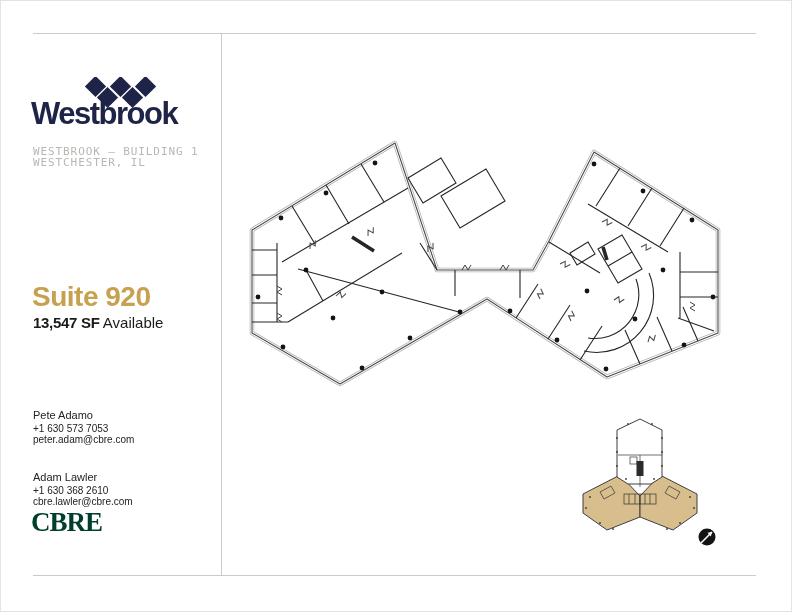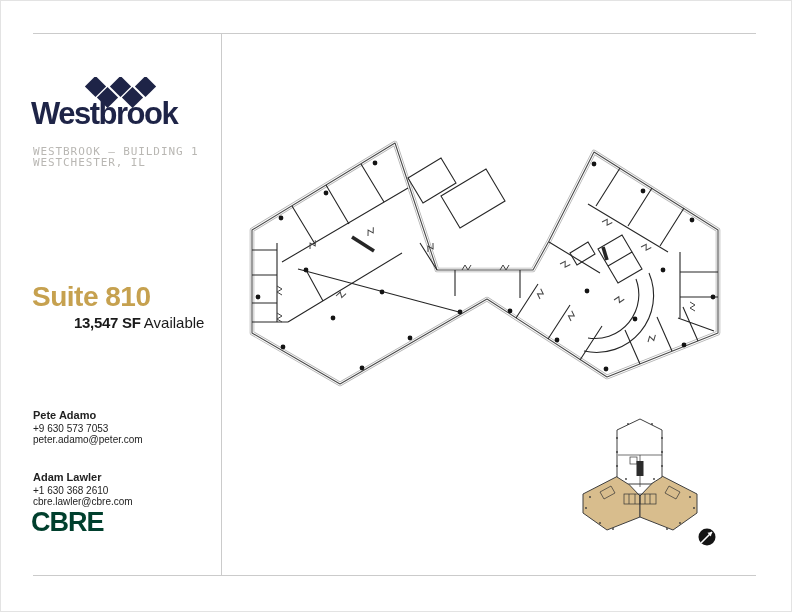--- a/index.html
+++ b/index.html
@@ -18,26 +18,26 @@
 
   .sidebar{position:absolute;left:0;top:0;width:221px;height:612px;}
   .logo-mark{position:absolute;left:84px;top:77px;}
   .wordmark{position:absolute;left:31px;top:96px;font-size:31px;font-weight:bold;
             color:var(--navy);letter-spacing:-1.5px;}
   .caption{position:absolute;left:33px;top:147px;font-family:"DejaVu Sans Mono",monospace;
            font-size:11px;letter-spacing:.9px;line-height:10.5px;color:var(--muted);}
   .suite-title{position:absolute;left:32px;top:281px;font-size:28px;font-weight:bold;
                color:var(--gold);letter-spacing:-.5px;}
   .suite-sub{position:absolute;left:33px;top:314px;font-size:15px;color:var(--ink);}
-  .suite-sub .sf{font-weight:bold;letter-spacing:-.3px;margin-left:41px;}
+  .suite-sub .sf{font-weight:bold;letter-spacing:-.3px;}
   .contact{position:absolute;left:33px;font-size:10px;line-height:11.5px;color:#222;}
-  .contact .cname{font-weight:bold;font-size:11px;margin-bottom:1px;}
+  .contact .cname{font-weight:normal;font-size:11px;margin-bottom:1px;}
   .c1{top:410px;} .c2{top:472px;}
   .cbre{position:absolute;left:31px;top:507px;font-size:27px;font-weight:bold;
-        color:var(--green);letter-spacing:-1px;}
+        color:var(--green);letter-spacing:-1px;font-family:Liberation Serif, serif;}
 
   svg .halo{stroke:var(--halo);stroke-width:4.6;fill:none;stroke-linejoin:round;}
   svg .whiteline{stroke:#fff;stroke-width:3;fill:none;stroke-linejoin:round;}
   svg .darkline{stroke:var(--outline);stroke-width:1.1;fill:none;stroke-linejoin:round;}
   svg .wall{stroke:var(--wall);stroke-width:1.1;fill:none;}
   svg .wall-thick{stroke:var(--wall);stroke-width:3.6;fill:none;}
   svg .door{stroke:#444;stroke-width:1;fill:none;}
   svg .dot{fill:#141414;}
   svg .kp-outline{stroke:#3F3F3F;stroke-width:1;}
   svg .kp-tan{fill:var(--tan);}
@@ -64,30 +64,30 @@
         <rect x="41" y="13" width="15" height="15" transform="rotate(45 48.5 20.5)"></rect>
       </g>
     </svg>
     <div class="wordmark">Westbrook</div>
 
     <div class="caption">
       <div>WESTBROOK – BUILDING 1</div>
       <div>WESTCHESTER, IL</div>
     </div>
 
-    <div class="suite-title">Suite 810</div>
+    <div class="suite-title">Suite 920</div>
     <div class="suite-sub">
       <span class="sf">13,547 SF</span>
       <span>Available</span>
     </div>
 
     <div class="contact c1">
       <div class="cname">Pete Adamo</div>
-      <div>+9 630 573 7053</div>
-      <div>peter.adamo@peter.com</div>
+      <div>+1 630 573 7053</div>
+      <div>peter.adam@cbre.com</div>
     </div>
     <div class="contact c2">
       <div class="cname">Adam Lawler</div>
       <div>+1 630 368 2610</div>
       <div>cbre.lawler@cbre.com</div>
     </div>
 
     <div class="cbre">CBRE</div>
   </aside>
 

